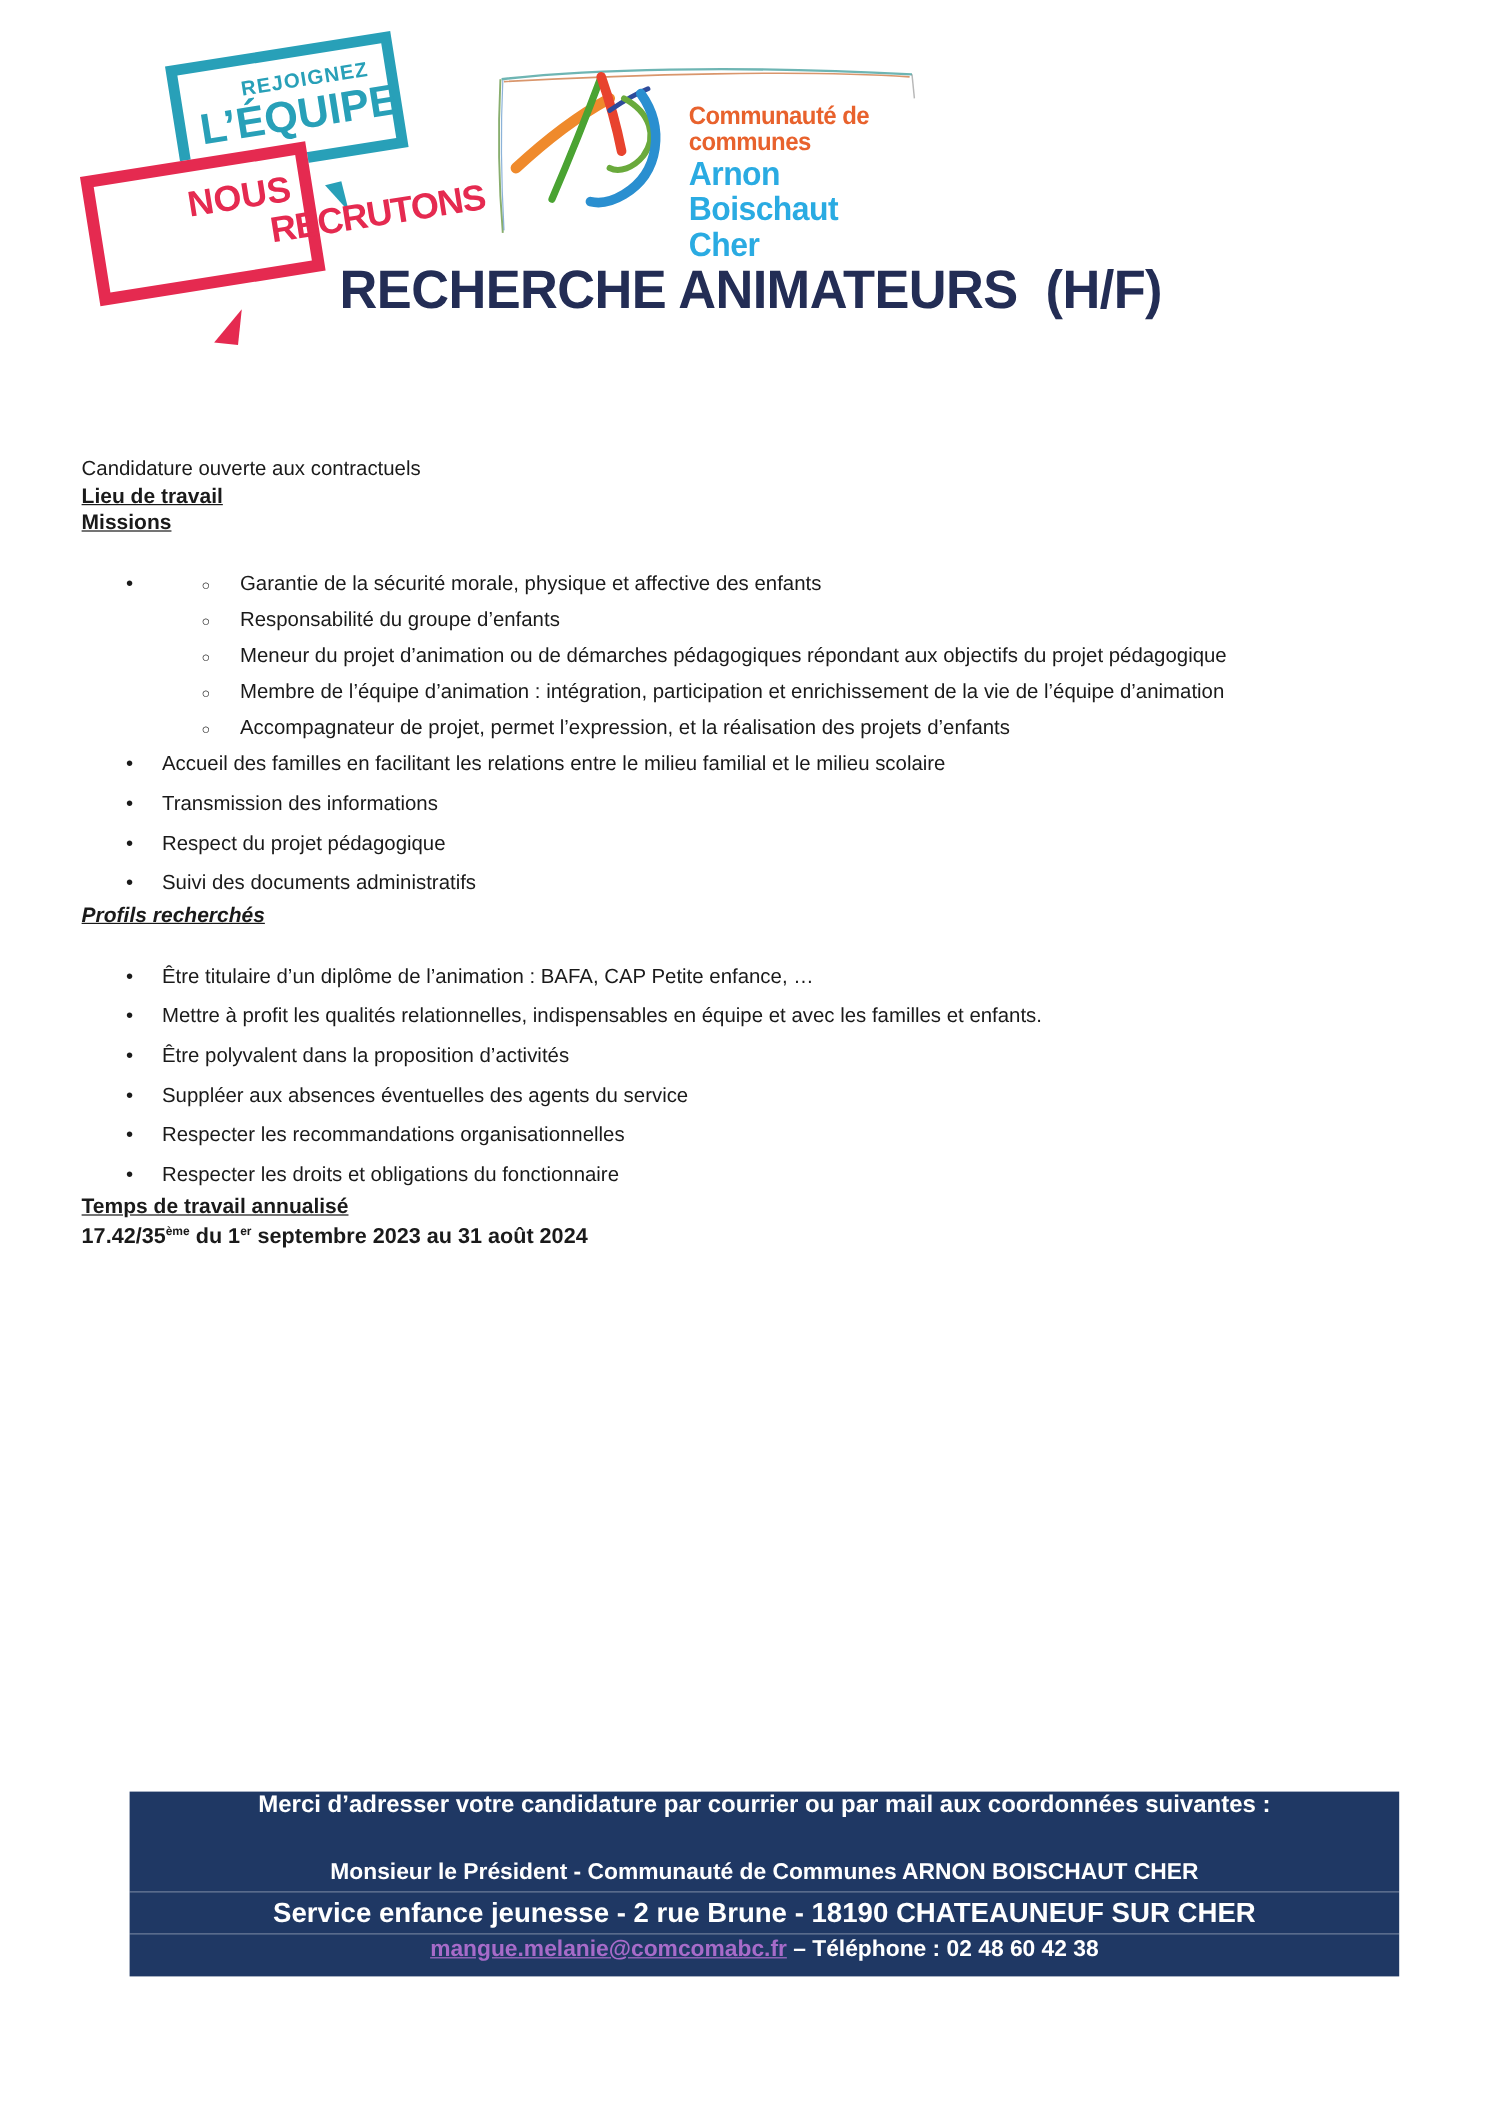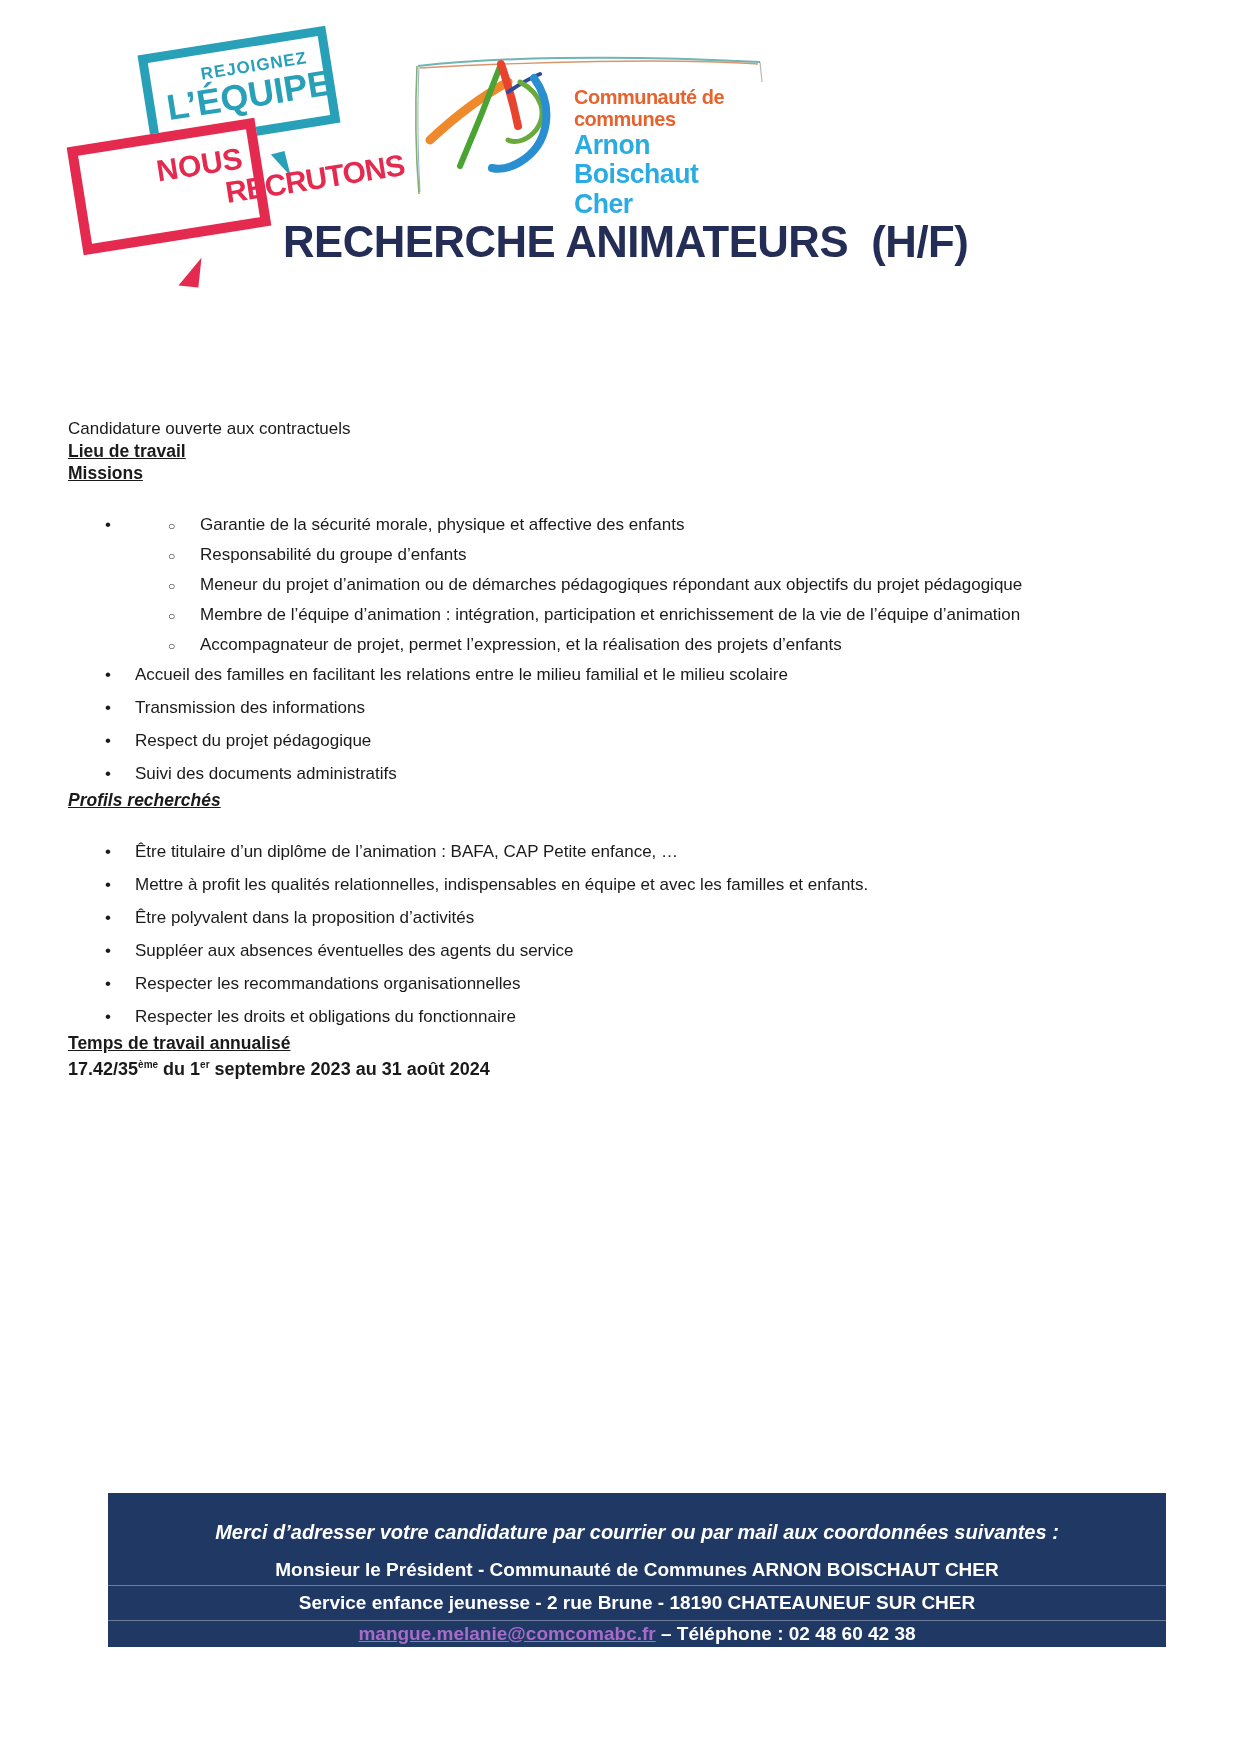--- a/index.html
+++ b/index.html
@@ -31,21 +31,21 @@
   .cc-logo svg{position:absolute;left:0;top:0;}
   .cc-text{position:absolute;left:128px;top:38px;line-height:1.05;margin-left:38px;}
   .cc-text .t1{font-size:21px;color:var(--logo-orange);letter-spacing:-0.5px;font-weight:600;transform:scaleX(0.95);transform-origin:left;}
   .cc-text .t2{font-size:28px;color:var(--logo-blue);letter-spacing:-0.5px;font-weight:600;transform:scaleX(0.95);transform-origin:left;}
 
   
   .doc-title{position:absolute;left:283px;top:216px;font-size:45px;font-weight:bold;color:var(--title-navy);
              letter-spacing:-0.5px;white-space:pre;transform:scaleX(0.97);transform-origin:left;}
 
   
-  .content{position:absolute;left:68px;top:380px;width:1056px;font-size:17px;margin-top:38px;}
+  .content{position:absolute;left:68px;top:380px;width:1056px;font-size:17px;}
   .content p{margin:0;line-height:22px;}
   .sec-h{font-weight:bold;text-decoration:underline;font-size:17.5px;line-height:22px;margin:0;}
   .h-lieu{margin-top:24px;}
   .p-territoire{margin-top:9px;}
   .h-missions{margin-top:56px;}
   .h-profils{margin-top:62px;font-style:italic;}
   .h-temps{margin-top:70px;}
   .bullets{margin-top:26px;}
   .bullets-profils{margin-top:26px;}
   .item{position:relative;line-height:30px;text-align:justify;}
@@ -54,23 +54,23 @@
   .l1 .mk{left:37px;font-size:17px;}
   .l2{padding-left:132px;}
   .l2 .mk{left:100px;font-size:12px;top:1px;}
   .l1 + .l1{margin-top:3px;}
   .p-value{margin-top:26px;font-weight:bold;font-size:18px;}
   .p-value sup{font-size:10px;}
 
   
   .contact-box{position:absolute;left:108px;top:1493px;width:1058px;height:154px;background:var(--box-navy);
                color:#fff;font-weight:bold;text-align:center;box-sizing:border-box;display:flex;flex-direction:column;}
-  .cb-intro{font-size:20px;padding-top:28px;height:52px;font-style:italic;}
+  .cb-intro{font-size:20px;padding-top:0;height:52px;}
   .cb-row1{font-size:19px;height:31px;line-height:31px;}
-  .cb-row2{font-size:19px;height:34px;line-height:34px;border-top:1px solid rgba(255,255,255,0.35);}
+  .cb-row2{font-size:23px;height:34px;line-height:34px;border-top:1px solid rgba(255,255,255,0.35);}
   .cb-row3{font-size:19px;flex:1;line-height:26px;border-top:1px solid rgba(255,255,255,0.35);}
   .cb-email{color:var(--email-purple);text-decoration:underline;font-weight:bold;}
 </style>
 </head>
 <body>
 
 <div class="page">
 
   <div class="badge">
     <div class="bubble bubble-teal">

